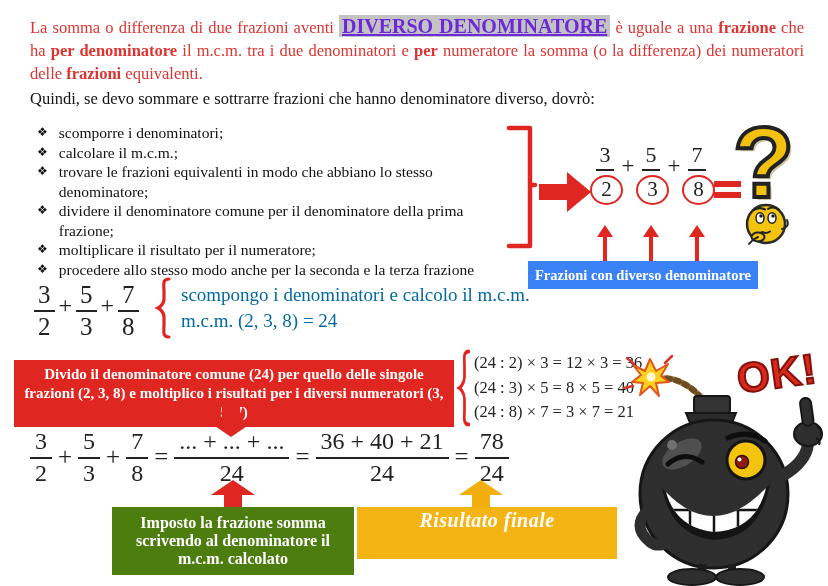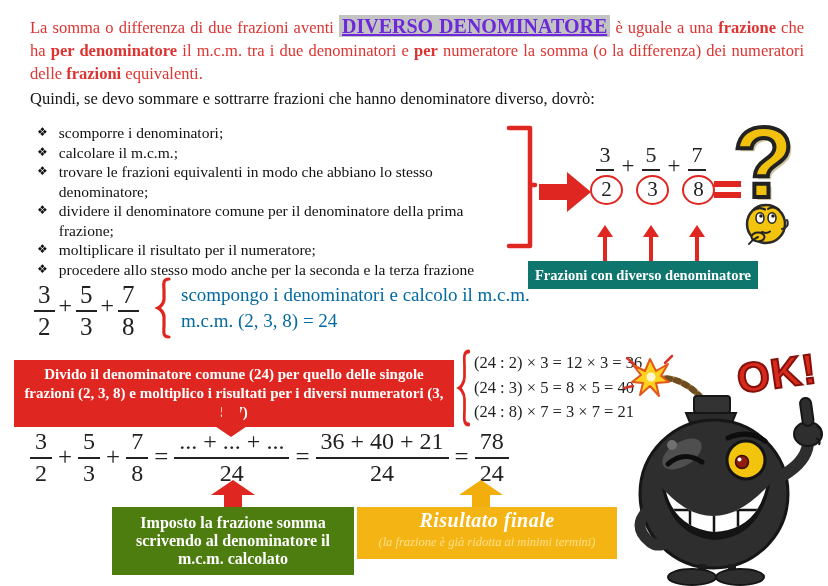--- a/index.html
+++ b/index.html
@@ -31,21 +31,21 @@
   .tplus{font-size:23px;margin:12px 0 0;width:16px;text-align:center;}
 
   .redeq{position:absolute;left:714px;top:181px;width:27px;}
   .redeq div{height:6px;background:#e02620;margin-bottom:5px;}
 
   .qmark{position:absolute;left:733px;top:112px;font-family:"Liberation Sans",sans-serif;
          font-weight:800;font-size:100px;line-height:100px;color:#f2c10d;
          -webkit-text-stroke:4px #222;text-shadow:3px 3px 0 rgba(120,90,0,.35);}
 
   
-  .banner{position:absolute;left:528px;top:261px;width:230px;height:28px;background:#0f766e;
+  .banner{position:absolute;left:528px;top:261px;width:230px;height:28px;background:#3b82f6;
           color:#fff;font-weight:bold;font-size:14.5px;line-height:28px;text-align:center;}
 
   
   .midexpr{position:absolute;left:33px;top:279px;display:flex;align-items:flex-start;color:#222;}
   .mfrac{text-align:center;margin:0 1px;}
   .mn{display:block;font-size:25px;line-height:31px;border-bottom:2.5px solid #222;padding:0 4px;}
   .md{display:block;font-size:25px;line-height:29px;}
   .mplus{font-size:24px;margin:13px 3px 0;}
   .midtext{position:absolute;left:181px;top:282px;font-size:19px;line-height:25.5px;color:#0369a1;}
 
@@ -293,16 +293,15 @@
   <svg class="abs" style="left:458px;top:480px;" width="46" height="28" viewBox="0 0 46 28">
     <g fill="#f2ae0c">
         <polygon points="23,0 1,15 45,15"></polygon>
         <rect x="14" y="13" width="18" height="15"></rect>
       </g>
   </svg>
 
   <div class="box-imposto">Imposto la frazione somma scrivendo al denominatore il m.c.m. calcolato</div>
   <div class="box-risultato">
     <div class="ris-title">Risultato finale</div>
-    <div class="ris-sub">(la frazione è già ridotta ai minimi termini)</div>
   </div>
 
 </div>
 
 </body></html>

